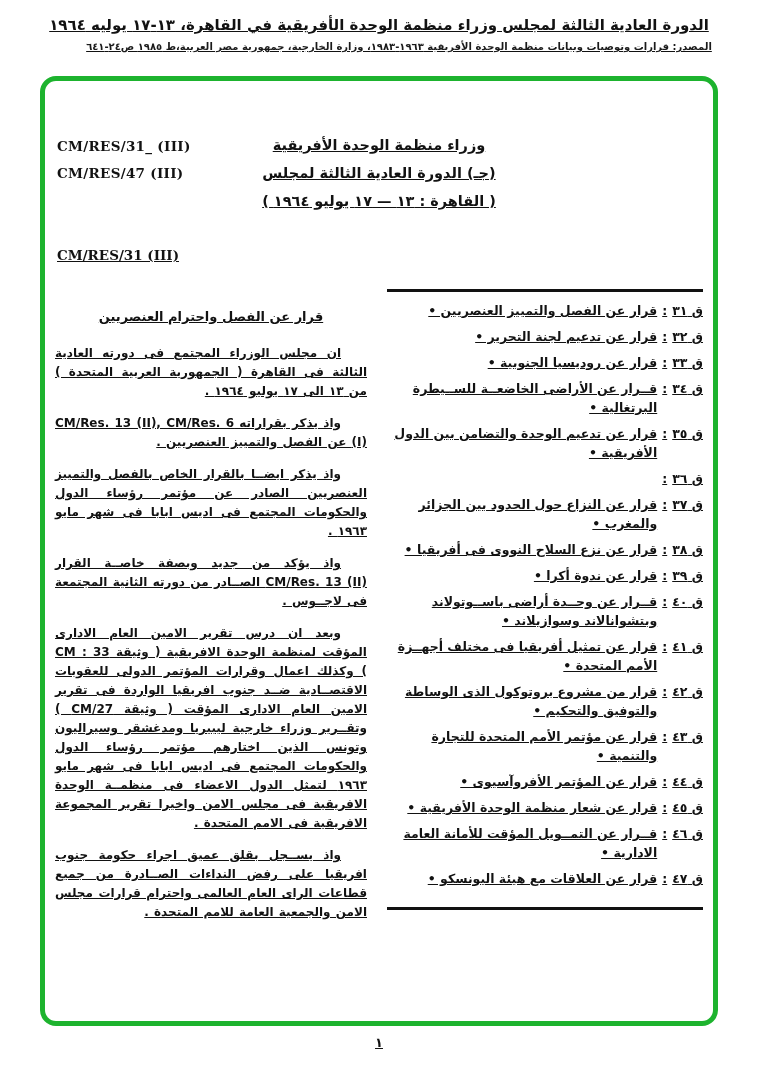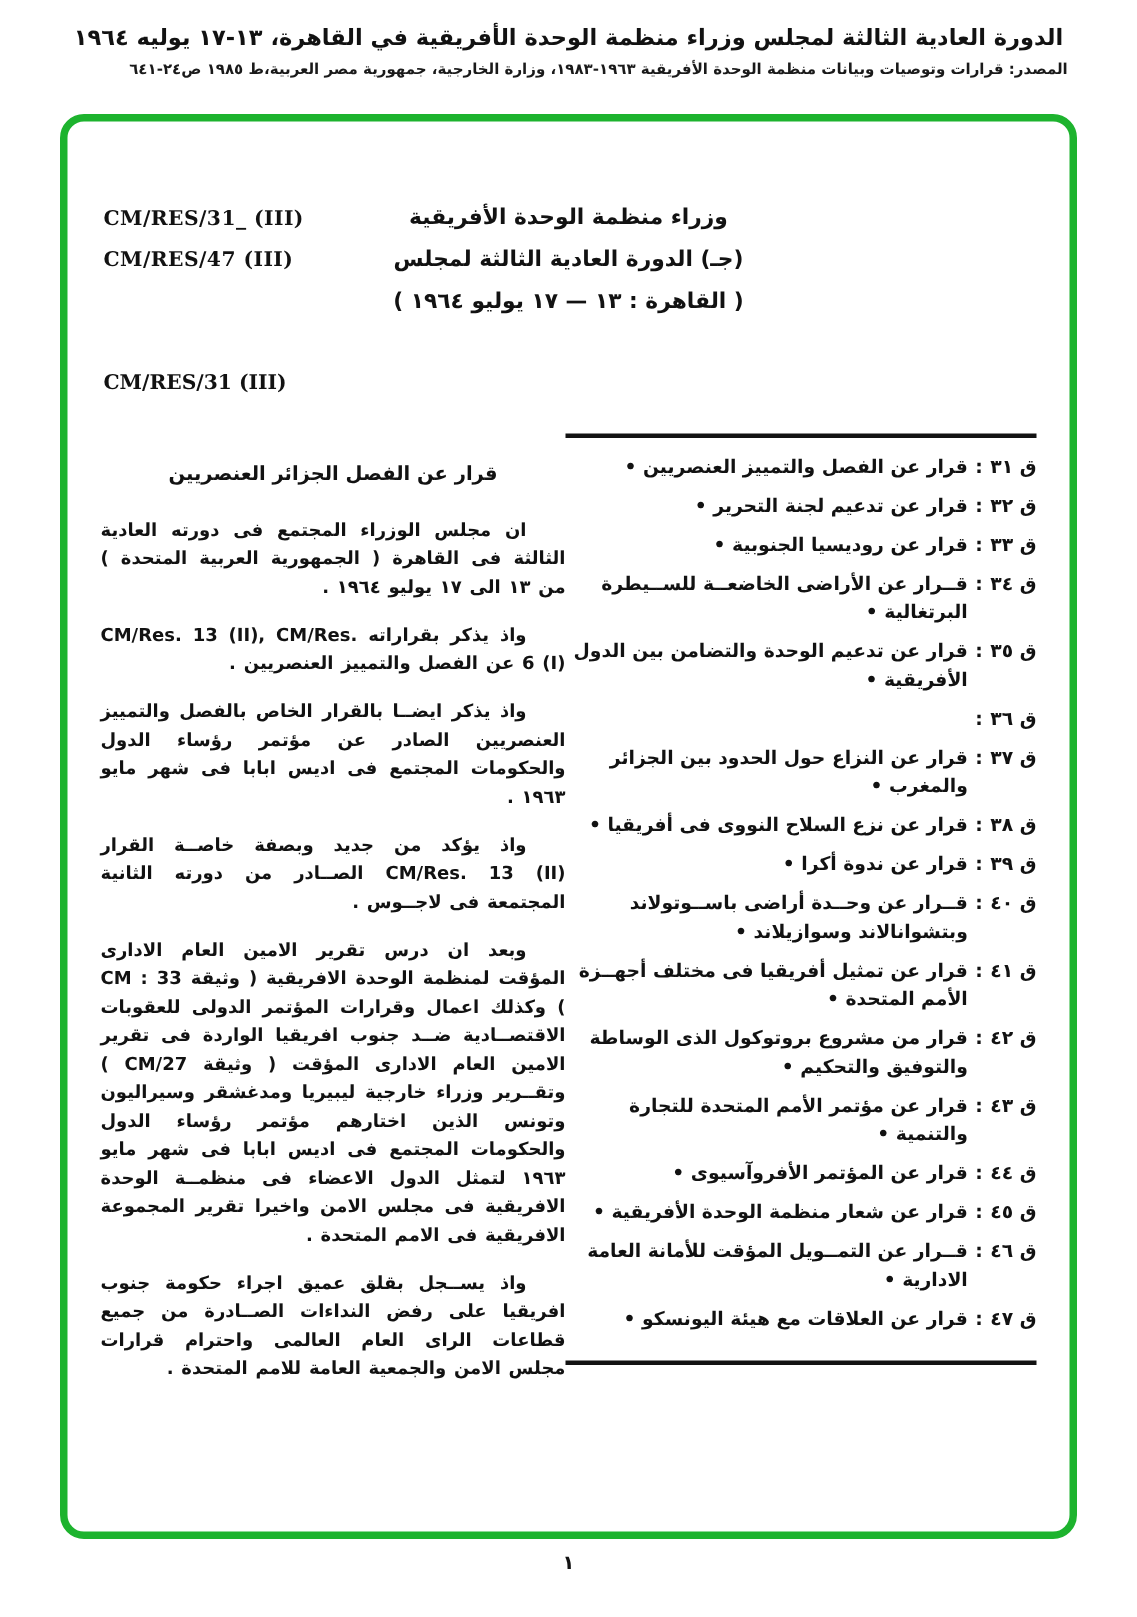--- a/index.html
+++ b/index.html
@@ -4,38 +4,38 @@
 <style>
   * { margin: 0; padding: 0; box-sizing: border-box; }
   html, body { width: 758px; background: #ffffff; }
   body {
     height: 1078px;
     font-family: "DejaVu Sans", sans-serif;
     color: #121212;
     overflow: hidden;
     position: relative;
   }
-  .page { width: 758px; height: 939px; }
+  .page { width: 758px; height: 939px; text-decoration: underline; }
 
   
   .doc-header { padding-top: 16px; text-align: center; direction: rtl; }
   .doc-header .h-line1 {
     font-size: 15px; font-weight: bold; letter-spacing: 0.2px;
   }
   .doc-header .h-line2 {
     margin-top: 7px; font-size: 10px; font-weight: bold; color: #1a1a1a; padding-left: 40px;
   }
 
   
   .frame {
     width: 678px; height: 950px;
     margin: 24px auto 0 auto;
     border: 5px solid #14532d;
     border-radius: 16px;
-    padding: 0 22px;
+    padding: 0 10px;
     position: relative;
     overflow: hidden;
   }
 
   
   .top-block { position: relative; margin-top: 50px; height: 88px; }
   .refs { position: absolute; top: 2px; left: 2px; text-align: left; direction: ltr; }
   .ref-line {
     font-family: "DejaVu Serif", serif;
     font-weight: bold; font-size: 13.5px; line-height: 27px;
@@ -113,21 +113,21 @@
         <div class="title-line">(جـ) الدورة العادية الثالثة لمجلس</div>
         <div class="title-line">( القاهرة : ١٣ — ١٧ يوليو ١٩٦٤ )</div>
       </div>
     </div>
 
     <div class="ref-single">CM/RES/31 (III)</div>
 
     <div class="columns">
 
       <div class="col-left">
-        <div class="body-heading">قرار عن الفصل الجزائر العنصريين</div>
+        <div class="body-heading">قرار عن الفصل واحترام العنصريين</div>
 
           <p class="body-par">ان مجلس الوزراء المجتمع فى دورته العادية الثالثة فى القاهرة ( الجمهورية العربية المتحدة ) من ١٣ الى ١٧ يوليو ١٩٦٤ .</p>
 
           <p class="body-par">واذ يذكر بقراراته CM/Res. 13 (II), CM/Res. 6 (I) عن الفصل والتمييز العنصريين .</p>
 
           <p class="body-par">واذ يذكر ايضــا بالقرار الخاص بالفصل والتمييز العنصريين الصادر عن مؤتمر رؤساء الدول والحكومات المجتمع فى اديس ابابا فى شهر مايو ١٩٦٣ .</p>
 
           <p class="body-par">واذ يؤكد من جديد وبصفة خاصــة القرار CM/Res. 13 (II) الصــادر من دورته الثانية المجتمعة فى لاجــوس .</p>
 
           <p class="body-par">وبعد ان درس تقرير الامين العام الادارى المؤقت لمنظمة الوحدة الافريقية ( وثيقة CM : 33 ) وكذلك اعمال وقرارات المؤتمر الدولى للعقوبات الاقتصــادية ضــد جنوب افريقيا الواردة فى تقرير الامين العام الادارى المؤقت ( وثيقة CM/27 ) وتقــرير وزراء خارجية ليبيريا ومدغشقر وسيراليون وتونس الذين اختارهم مؤتمر رؤساء الدول والحكومات المجتمع فى اديس ابابا فى شهر مايو ١٩٦٣ لتمثل الدول الاعضاء فى منظمــة الوحدة الافريقية فى مجلس الامن واخيرا تقرير المجموعة الافريقية فى الامم المتحدة .</p>

